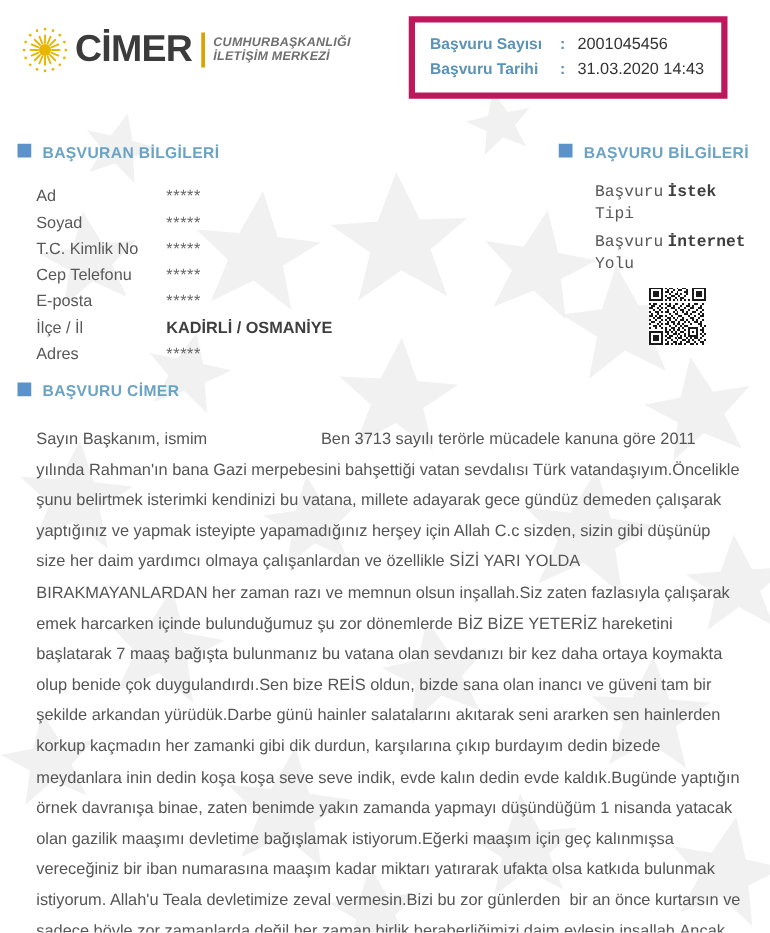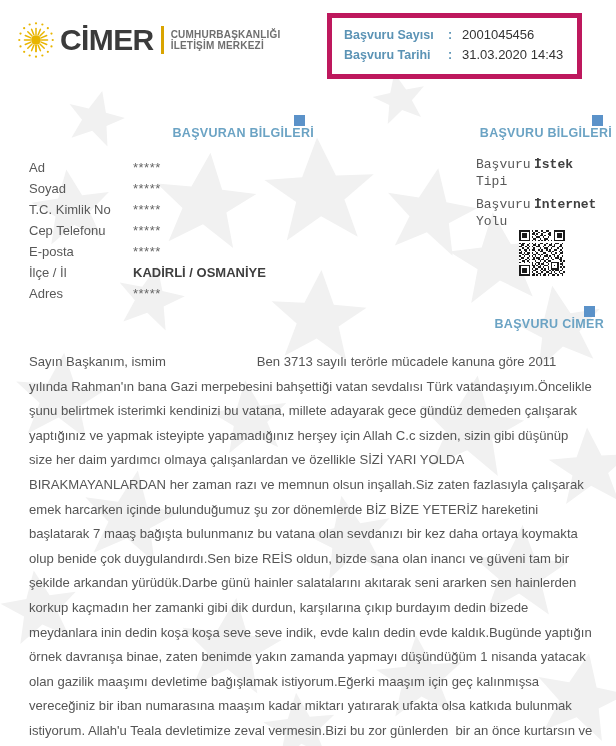--- a/index.html
+++ b/index.html
@@ -69,20 +69,21 @@
     width: 3px;
     height: 28px;
     background: #d9a400;
     margin: 0 7px 0 7px;
   }
   .logo-sub {
     display: flex;
     flex-direction: column;
     justify-content: center;
     line-height: 1.12;
+    font-style: italic;
   }
   .logo-sub span {
     font-size: 10px;
     font-weight: bold;
     letter-spacing: 0.2px;
     color: #6f6f6f;
     white-space: nowrap;
   }
 
   .ref-box {
@@ -117,22 +118,21 @@
   }
   .ref-value {
     font-size: 13px;
     color: #333333;
     white-space: nowrap;
   }
 
   
   .section-head {
     display: flex;
-    align-items: flex-end;
-    flex-direction: column;
+    align-items: flex-start;
   }
   .section-marker {
     width: 11px;
     height: 11px;
     background: #5b92c9;
     flex: 0 0 11px;
     margin-right: 9px;
   }
   .section-title {
     font-size: 12.5px;

